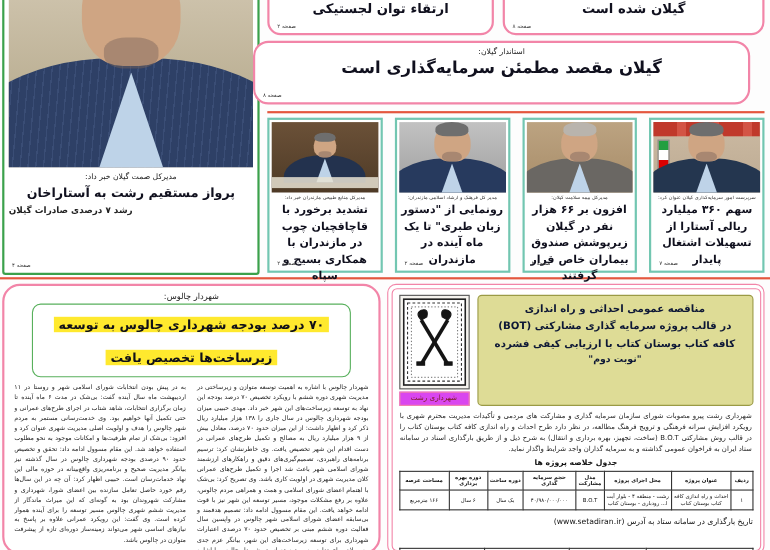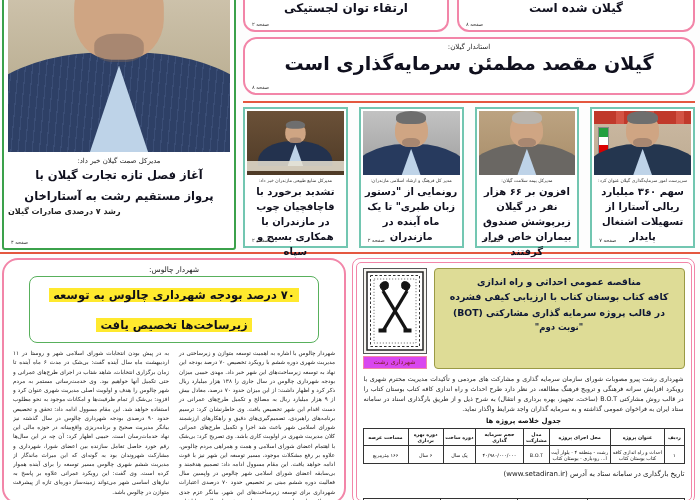--- a/index.html
+++ b/index.html
@@ -56,24 +56,24 @@
     background:linear-gradient(180deg,#239f40 0 33%,#fff 33% 66%,#da0000 66% 100%);}
 
   
   .tbox{position:absolute;top:-18px;height:50px;background:#fff;
     border:2px solid var(--pink);border-radius:12px;}
   .tbox .headline{font-size:12px;font-weight:bold;text-align:center;padding-top:17px;color:var(--ink);}
   .tbox-mid{left:243px;width:206px;}
   .tbox-right{left:457px;width:238px;}
 
   
-  .banner{position:absolute;left:243px;top:37px;width:452px;height:58px;background:#fff;
+  .banner{position:absolute;left:230px;top:37px;width:452px;height:58px;background:#fff;
     border:2px solid var(--pink);border-radius:14px;}
   .banner .kicker{font-size:7px;text-align:center;margin-top:4px;color:#222;}
-  .banner .headline{font-size:19px;font-weight:bold;text-align:center;margin-top:1px;color:var(--ink);}
+  .banner .headline{font-size:15px;font-weight:bold;text-align:center;margin-top:1px;color:var(--ink);}
 
   .rule1{position:absolute;left:243px;top:101px;width:452px;height:2px;background:var(--orange);}
   .rule2{position:absolute;left:0;top:252px;width:700px;height:2px;background:var(--orange);}
 
   
   .prow{position:absolute;left:243px;top:107px;width:452px;height:141px;
     display:flex;gap:11px;direction:ltr;}
   .pbox{flex:1;position:relative;border:2px solid var(--teal);background:#fff;direction:rtl;padding:2px 2px 10px;}
   .pbox .photo{height:64px;}
   .pbox .kicker{font-size:4.6px;text-align:center;margin-top:2.5px;color:#333;
@@ -123,21 +123,20 @@
 
 <div class="feature">
   <div class="photo ph-feature">
     <div class="person">
       <div class="torso"></div>
       <div class="shirt"></div>
       <div class="head"></div>
     </div>
   </div>
   <div class="kicker">مدیرکل صمت گیلان خبر داد:</div>
-  <div class="headline">آغاز فصل تازه تجارت گیلان با</div>
   <div class="headline">پرواز مستقیم رشت به آستاراخان</div>
   <div class="subtitle">رشد ۷ درصدی صادرات گیلان</div>
   <div class="page-num">صفحه ۴</div>
 </div>
 
 <div class="tbox tbox-mid">
   <div class="headline">ارتقاء توان لجستیکی</div>
   <div class="page-num">صفحه ۲</div>
 </div>
 <div class="tbox tbox-right">
@@ -214,22 +213,22 @@
     <div><span class="hl">زیرساخت‌ها تخصیص یافت</span></div>
   </div>
   <div class="body">شهردار چالوس با اشاره به اهمیت توسعه متوازن و زیرساختی در مدیریت شهری دوره ششم با رویکرد تخصیص ۷۰ درصد بودجه این نهاد به توسعه زیرساخت‌های این شهر خبر داد. مهدی حبیبی میزان بودجه شهرداری چالوس در سال جاری را ۱۳۸ هزار میلیارد ریال ذکر کرد و اظهار داشت: از این میزان حدود ۷۰ درصد، معادل بیش از ۹ هزار میلیارد ریال به مصالح و تکمیل طرح‌های عمرانی در دست اقدام این شهر تخصیص یافت. وی خاطرنشان کرد: ترسیم برنامه‌های راهبردی، تصمیم‌گیری‌های دقیق و راهکارهای ارزشمند شورای اسلامی شهر باعث شد اجرا و تکمیل طرح‌های عمرانی کلان مدیریت شهری در اولویت کاری باشد. وی تصریح کرد: بی‌شک با اهتمام اعضای شورای اسلامی و همت و همراهی مردم چالوس، علاوه بر رفع مشکلات موجود، مسیر توسعه این شهر نیز با قوت ادامه خواهد یافت. این مقام مسوول ادامه داد: تصمیم هدفمند و بی‌سابقه اعضای شورای اسلامی شهر چالوس در واپسین سال فعالیت دوره ششم مبنی بر تخصیص حدود ۷۰ درصدی اعتبارات شهرداری برای توسعه زیرساخت‌های این شهر، بیانگر عزم جدی مسوولان برای تداوم مسیر توسعه است. شهردار چالوس با اشاره به در پیش بودن انتخابات شورای اسلامی شهر و روستا در ۱۱ اردیبهشت ماه سال آینده گفت: بی‌شک در مدت ۶ ماه آینده تا زمان برگزاری انتخابات، شاهد شتاب در اجرای طرح‌های عمرانی و حتی تکمیل آنها خواهیم بود. وی خدمت‌رسانی مستمر به مردم شهر چالوس را هدف و اولویت اصلی مدیریت شهری عنوان کرد و افزود: بی‌شک از تمام ظرفیت‌ها و امکانات موجود به نحو مطلوب استفاده خواهد شد. این مقام مسوول ادامه داد: تحقق و تخصیص حدود ۹۰ درصدی بودجه شهرداری چالوس در سال گذشته نیز بیانگر مدیریت صحیح و برنامه‌ریزی واقع‌بینانه در حوزه مالی این نهاد خدمات‌رسان است. حبیبی اظهار کرد: آن چه در این سال‌ها رقم خورد حاصل تعامل سازنده بین اعضای شورا، شهرداری و مشارکت شهروندان بود به گونه‌ای که این میراث ماندگار از مدیریت ششم شهری چالوس مسیر توسعه را برای آینده هموار کرده است. وی گفت: این رویکرد عمرانی علاوه بر پاسخ به نیازهای اساسی شهر می‌تواند زمینه‌ساز دوره‌ای تازه از پیشرفت متوازن در چالوس باشد.</div>
 </div>
 
 <div class="tender">
   <div class="tender-inner">
     <div class="thead">
       <div class="ttitle">
         <div class="l">مناقصه عمومی احداثی و راه اندازی</div>
+        <div class="l">در قالب پروژه سرمایه گذاری مشارکتی (BOT)</div>
         <div class="l">کافه کتاب بوستان کتاب با ارزیابی کیفی فشرده</div>
-        <div class="l">در قالب پروژه سرمایه گذاری مشارکتی (BOT)</div>
         <div class="l4">"نوبت دوم"</div>
       </div>
       <div class="logocol">
         <div class="emblem">
           <svg width="58" height="80" viewBox="0 0 58 80">
             <rect x="1" y="1" width="56" height="78" fill="#fff" stroke="#222" stroke-width="1.5"></rect>
             <rect x="4.5" y="4.5" width="49" height="71" fill="none" stroke="#333" stroke-width="1" stroke-dasharray="2.5 2"></rect>
             <rect x="8" y="8" width="42" height="64" fill="none" stroke="#444" stroke-width="0.7" stroke-dasharray="1.2 1.8"></rect>
             <g stroke="#141414" fill="#141414">
               <line x1="17" y1="20" x2="41" y2="60" stroke-width="3.4"></line>

